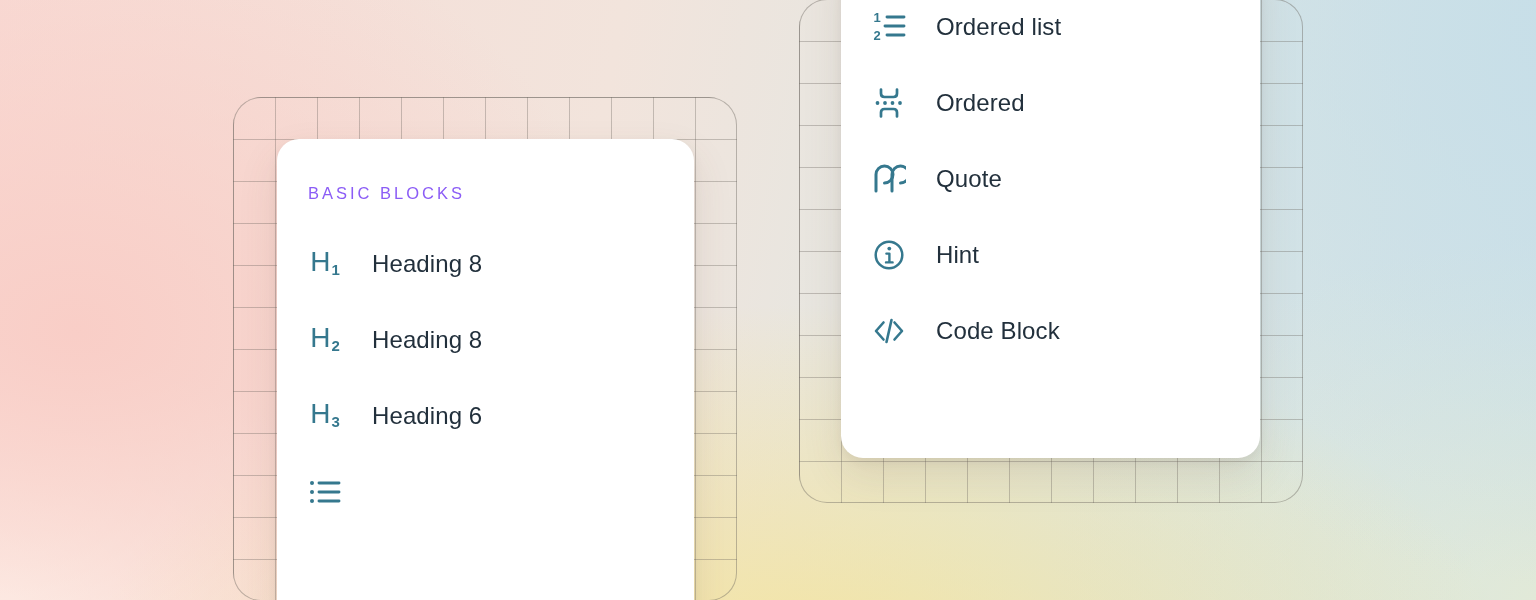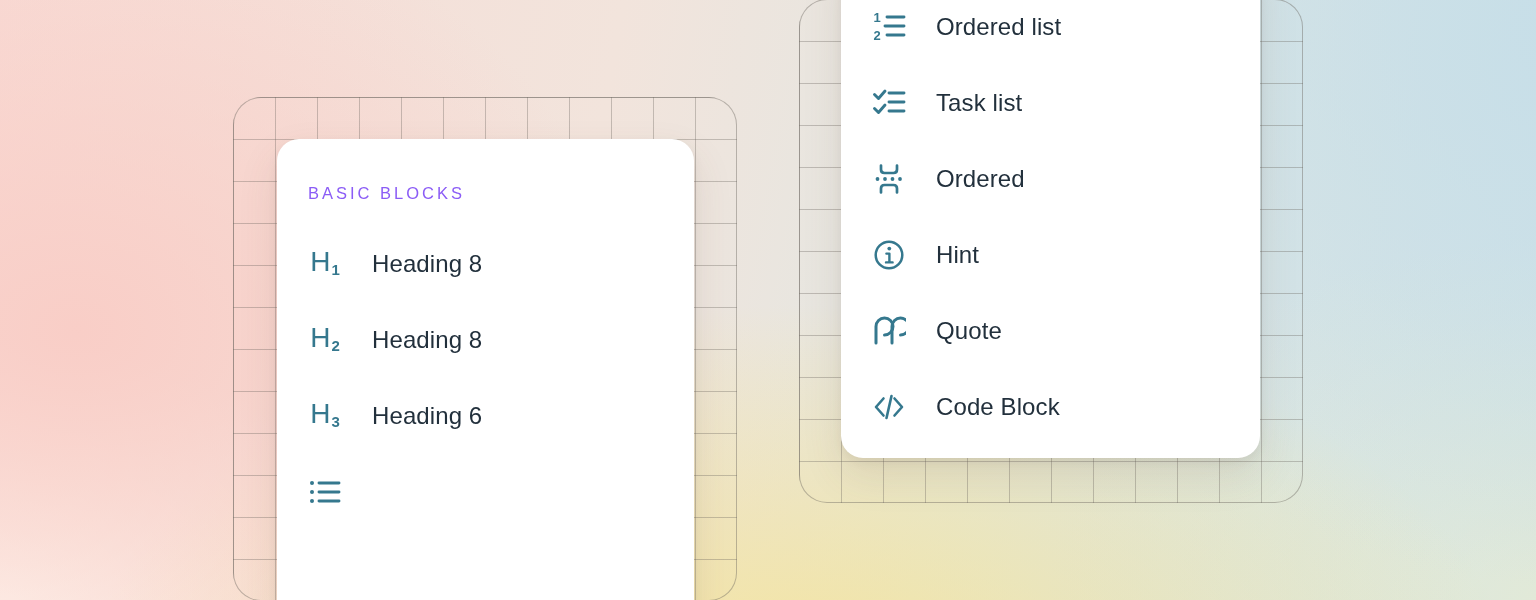--- a/index.html
+++ b/index.html
@@ -136,61 +136,51 @@
             <svg width="34" height="34" viewBox="0 0 34 34" fill="none" stroke="#35788e" stroke-linecap="round" stroke-linejoin="round" stroke-width="2.9">
      <path d="M15 7h17M13 16h19M15 25h17"></path>
      <text x="5" y="12" text-anchor="middle" font-family="Liberation Sans, sans-serif" font-size="13" font-weight="700" fill="#35788e" stroke="none">1</text>
      <text x="5" y="30" text-anchor="middle" font-family="Liberation Sans, sans-serif" font-size="13" font-weight="700" fill="#35788e" stroke="none">2</text>
             </svg>
           </span>
           <span class="label">Ordered list</span>
         </div>
         <div class="menu-item">
           <span class="icon">
-            <svg width="34" height="34" viewBox="0 0 34 34" fill="none" stroke="#35788e" stroke-linecap="round" stroke-linejoin="round" stroke-width="2.9">
-     <path d="M17 7h15M17 16h15M17 25h15"></path>
-     <path d="M2.5 8.5l4 4 6.5-7.5"></path>
-     <path d="M2.5 22.5l4 4 6.5-7.5"></path>
-            </svg>
-          </span>
-          <span class="label">Task list</span>
-        </div>
-        <div class="menu-item">
-          <span class="icon">
             <svg width="34" height="34" viewBox="0 0 34 34" fill="none" stroke="#35788e" stroke-linecap="round" stroke-linejoin="round" stroke-width="2.7">
      <path d="M9 3.5v4q0 3.5 3.5 3.5h9q3.5 0 3.5-3.5v-4"></path>
      <path d="M9 30.5v-4q0-3.5 3.5-3.5h9q3.5 0 3.5 3.5v4"></path>
      <g fill="#35788e" stroke="none">
        <circle cx="5.5" cy="17" r="1.9"></circle>
                 <circle cx="13" cy="17" r="1.9"></circle>
        <circle cx="20.5" cy="17" r="1.9"></circle>
                 <circle cx="28" cy="17" r="1.9"></circle>
               </g>
             </svg>
           </span>
           <span class="label">Ordered</span>
         </div>
         <div class="menu-item">
           <span class="icon">
+            <svg width="34" height="34" viewBox="0 0 34 34" fill="none" stroke="#35788e" stroke-linecap="round" stroke-linejoin="round" stroke-width="3">
+     <path d="M4 29V12.5a8.5 8.5 0 1 1 8.5 8.5"></path>
+     <path d="M20 29V12.5a8.5 8.5 0 1 1 8.5 8.5"></path>
+            </svg>
+          </span>
+          <span class="label">Quote</span>
+        </div>
+        <div class="menu-item">
+          <span class="icon">
             <svg width="34" height="34" viewBox="0 0 34 34" fill="none" stroke="#35788e" stroke-linecap="round" stroke-linejoin="round" stroke-width="2.5">
      <circle cx="17" cy="17" r="13.3"></circle>
      <circle cx="17.3" cy="10.6" r="1.9" fill="#35788e" stroke="none"></circle>
      <path d="M14.4 15.6h3v8.4M14 24.4h6.6" stroke-width="2.4"></path>
             </svg>
           </span>
           <span class="label">Hint</span>
-        </div>
-        <div class="menu-item">
-          <span class="icon">
-            <svg width="34" height="34" viewBox="0 0 34 34" fill="none" stroke="#35788e" stroke-linecap="round" stroke-linejoin="round" stroke-width="3">
-     <path d="M4 29V12.5a8.5 8.5 0 1 1 8.5 8.5"></path>
-     <path d="M20 29V12.5a8.5 8.5 0 1 1 8.5 8.5"></path>
-            </svg>
-          </span>
-          <span class="label">Quote</span>
         </div>
         <div class="menu-item">
           <span class="icon">
             <svg width="34" height="34" viewBox="0 0 34 34" fill="none" stroke="#35788e" stroke-linecap="round" stroke-linejoin="round" stroke-width="2.6">
      <path d="M11.5 8.5L4 17l7.5 8.5"></path>
      <path d="M22.5 8.5L30 17l-7.5 8.5"></path>
      <path d="M19.5 6l-5 22"></path>
             </svg>
           </span>
           <span class="label">Code Block</span>

